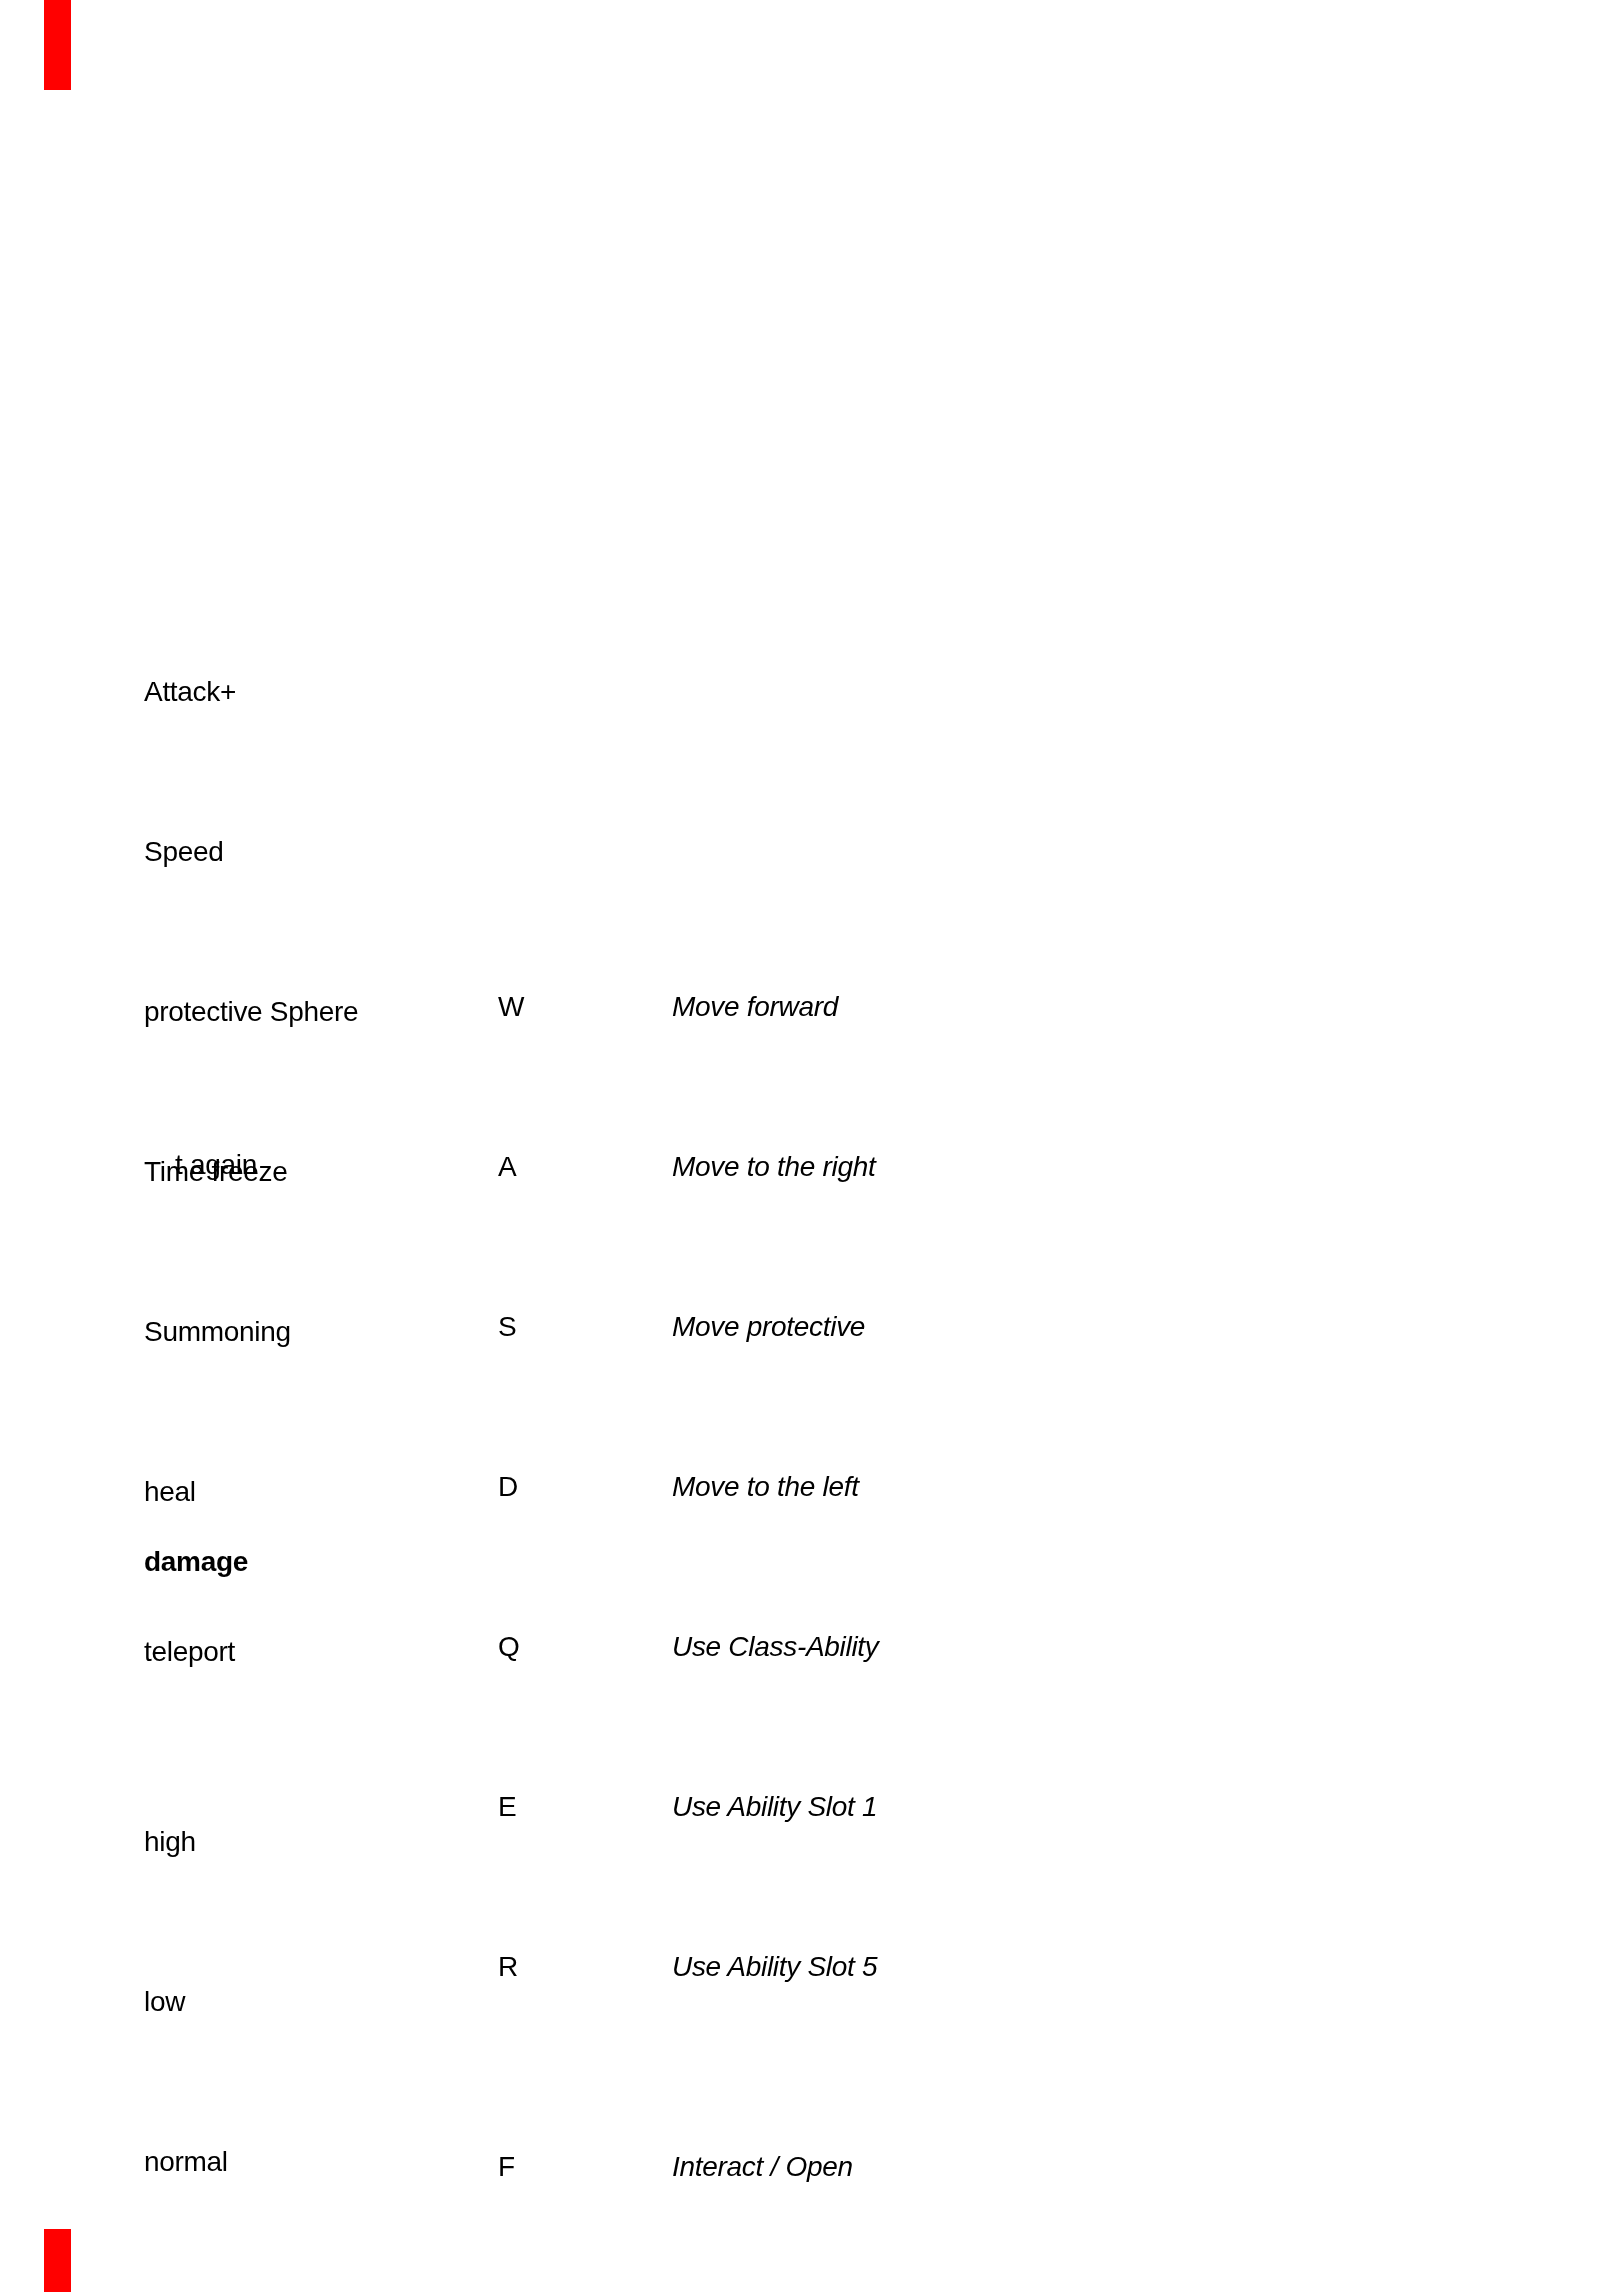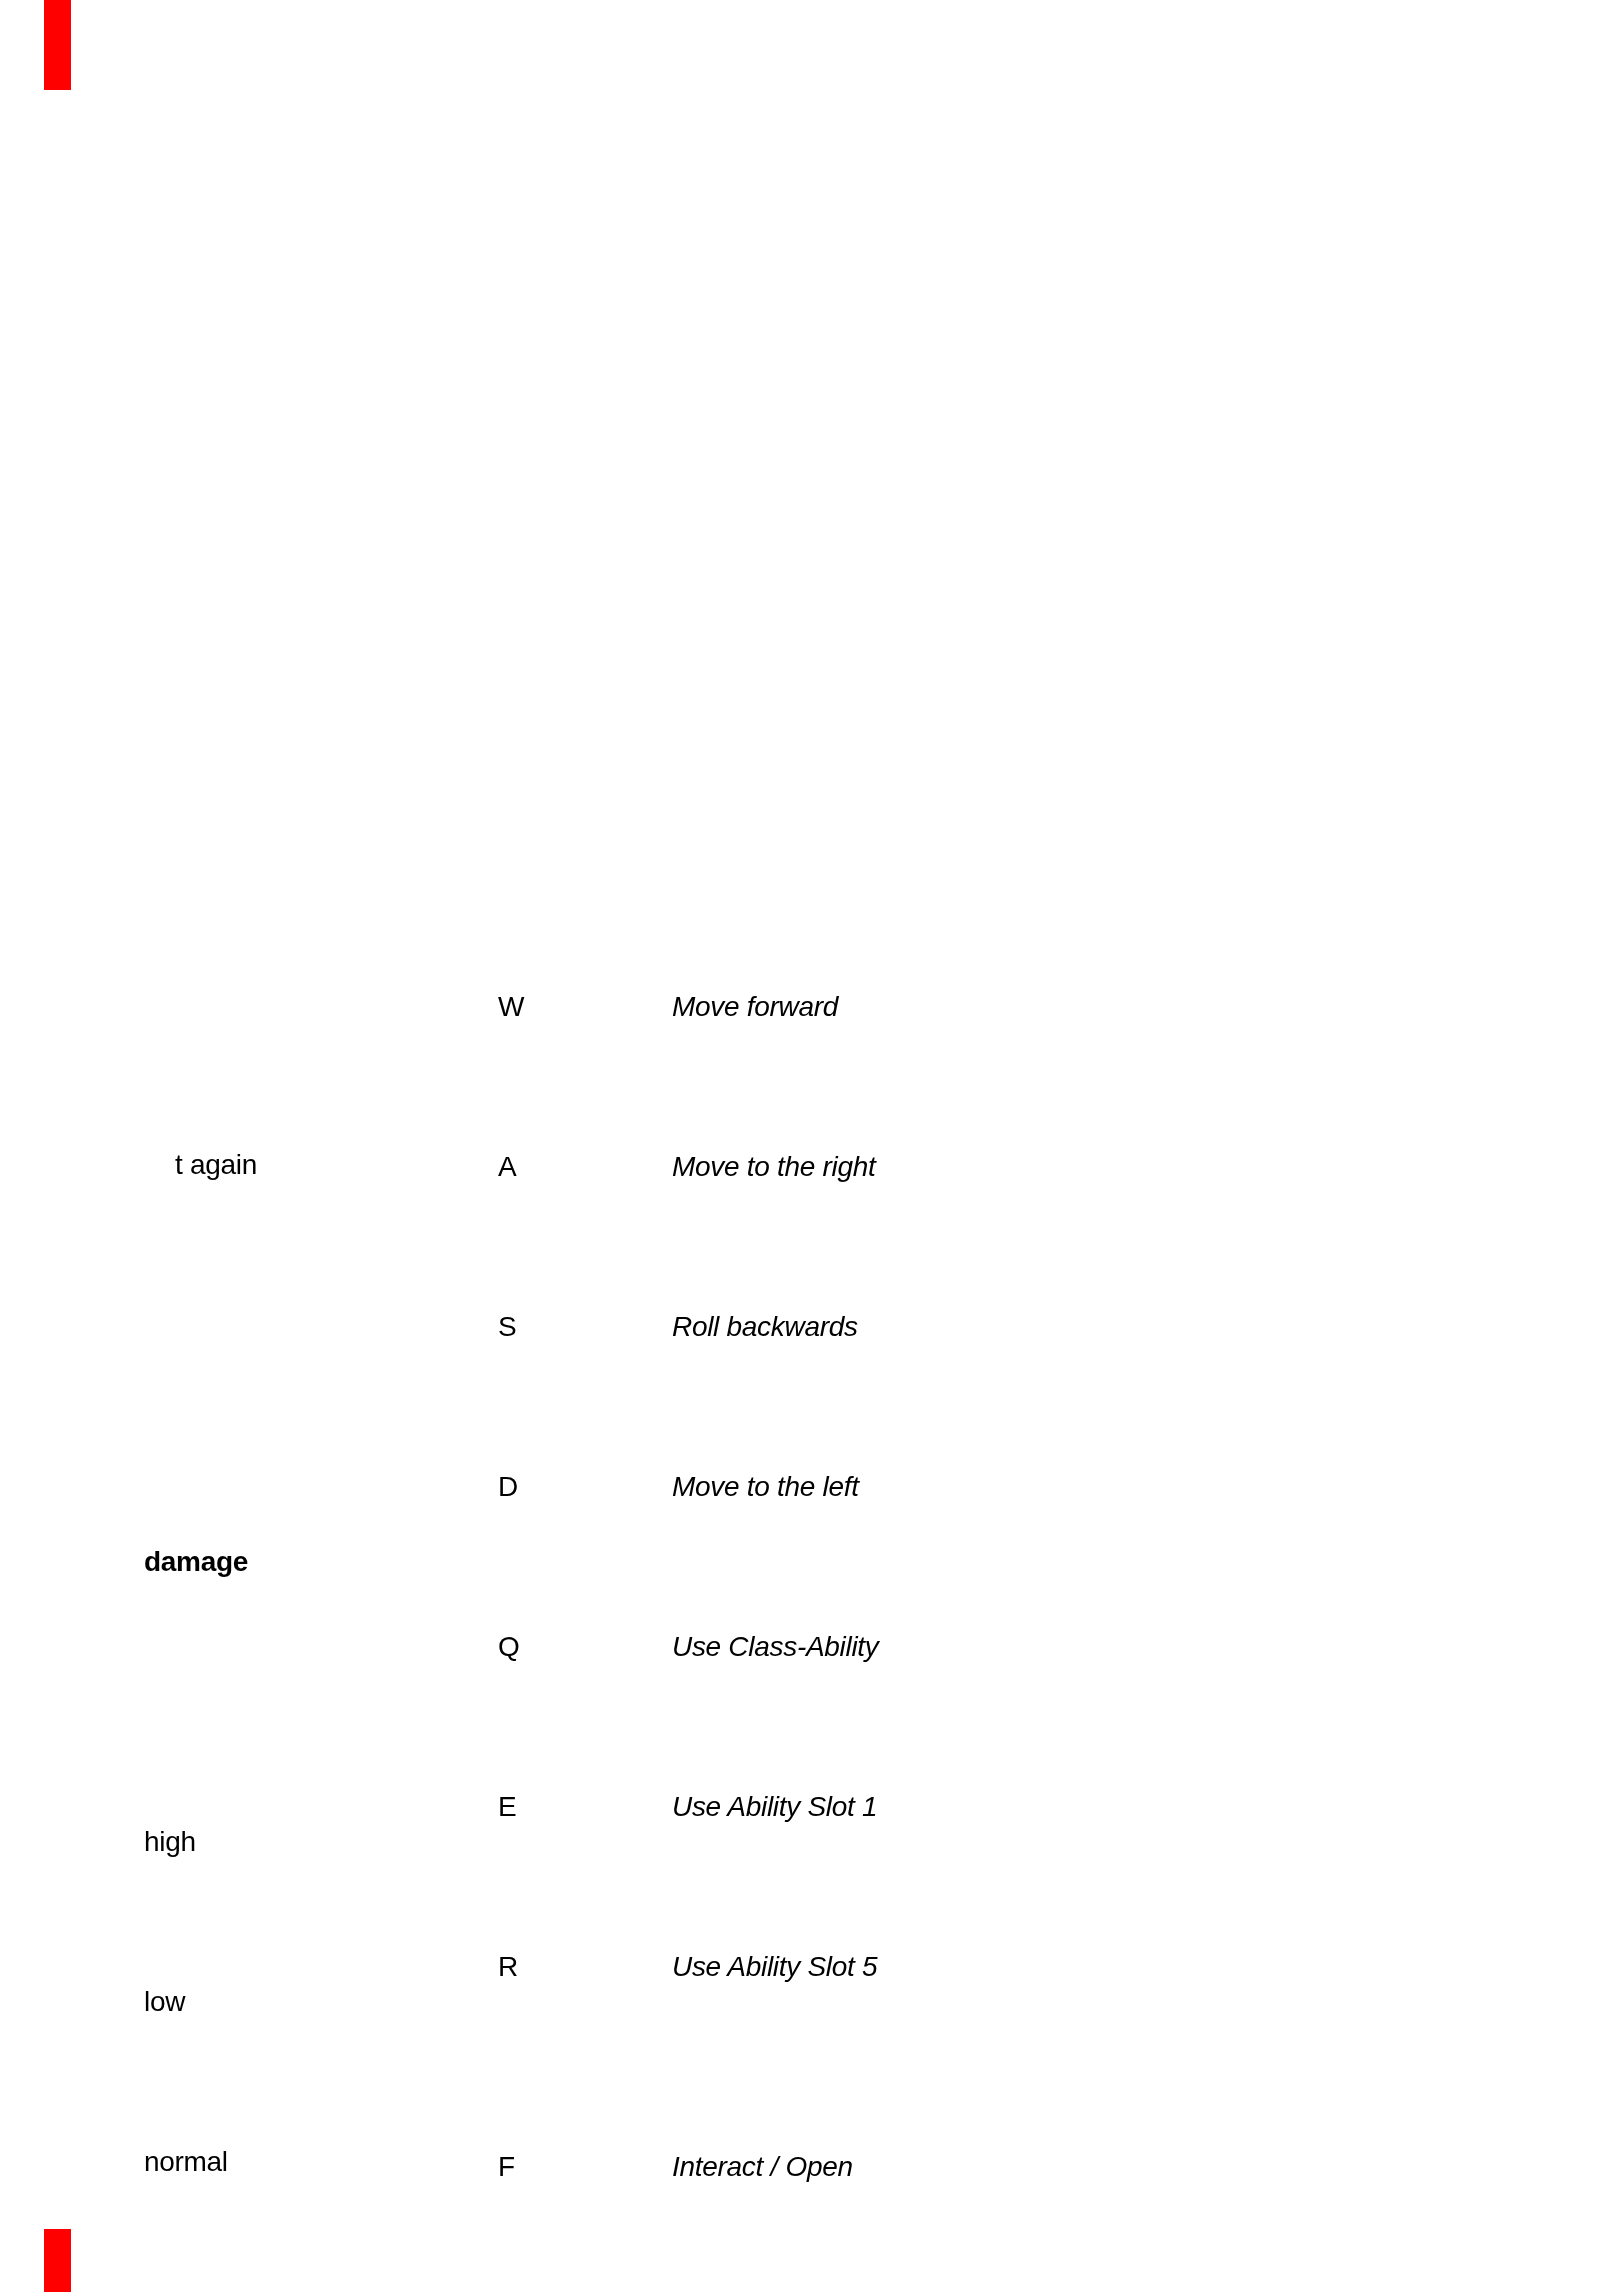--- a/index.html
+++ b/index.html
@@ -53,37 +53,54 @@
   .damage-header { font-weight: 700; height: 40px; }
 </style>
 </head>
 <body>
 
 <div class="page">
 
   <div class="redbar top"></div>
   <div class="redbar bottom"></div>
 
+  <div class="textblock ability-list">
+    
+  
+      <div class="line">Attack+</div>
+    
+      <div class="line">Speed</div>
+    
+      <div class="line">protective Sphere</div>
+    
+      <div class="line">Time freeze</div>
+    
+      <div class="line">Summoning</div>
+    
+      <div class="line">heal</div>
+    
+      <div class="line">teleport</div>
+    </div>
 
   <div class="textblock keytable">
     
   
       <div class="keyrow">
         <span class="keycell">W</span>
         <span class="actioncell">Move forward</span>
       </div>
     
       <div class="keyrow">
         <span class="keycell">A</span>
         <span class="actioncell">Move to the right</span>
       </div>
     
       <div class="keyrow">
         <span class="keycell">S</span>
-        <span class="actioncell">Roll backwards</span>
+        <span class="actioncell">Move protective</span>
       </div>
     
       <div class="keyrow">
         <span class="keycell">D</span>
         <span class="actioncell">Move to the left</span>
       </div>
     
       <div class="keyrow">
         <span class="keycell">Q</span>
         <span class="actioncell">Use Class-Ability</span>

